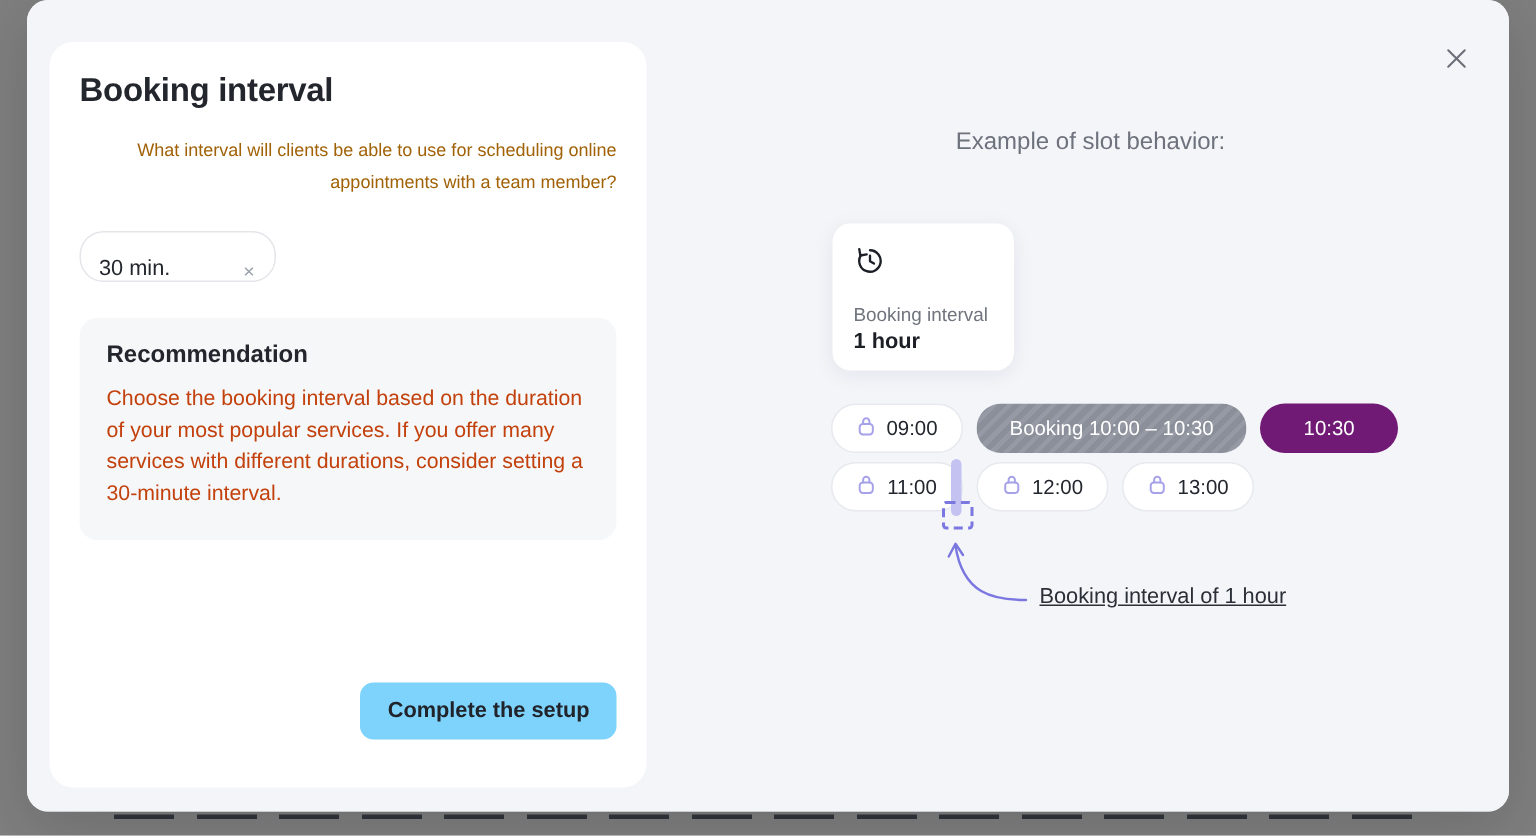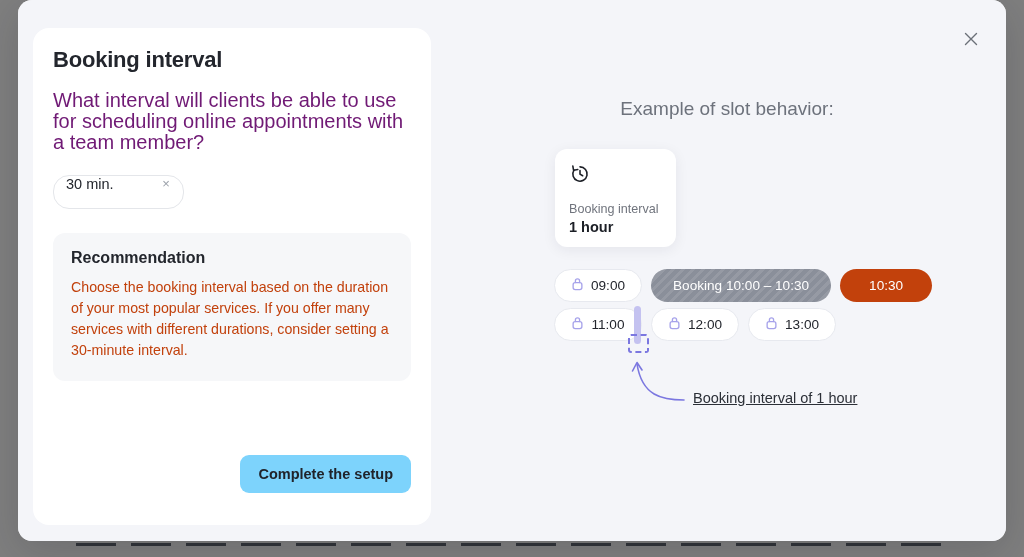--- a/index.html
+++ b/index.html
@@ -98,37 +98,38 @@
   .title {
     font-size: 22px;
     line-height: 28px;
     font-weight: 600;
     color: #23262d;
     letter-spacing: -0.2px;
     margin: 0 0 16px 0;
   }
 
   .subtitle {
-    font-size: 20px;
+    font-size: 12px;
     line-height: 21px;
-    color: #701a75;
+    color: #a16207;
     margin: 0 0 22px 0;
     max-width: 360px;
+    text-align: right;
   }
 
   
   .select-field {
     position: relative;
     width: 131px;
     height: 34px;
     border: 1px solid #e4e6ea;
     border-radius: 16px;
     background: #fff;
     display: flex;
-    align-items: flex-start;
+    align-items: flex-end;
     padding: 0 10px 0 12px;
     box-sizing: border-box;
     cursor: pointer;
   }
   .select-value {
     font-size: 14.5px;
     color: #23262d;
     flex: 1;
   }
   .select-clear {
@@ -193,23 +194,23 @@
     left: 430px;
     top: 0;
     right: 0;
     bottom: 0;
   }
 
   .example-label {
     position: absolute;
     left: 0;
     right: 0;
-    top: 98px;
+    top: 86px;
     text-align: center;
-    font-size: 19px;
+    font-size: 16px;
     color: #6d727c;
   }
 
   .interval-card {
     position: absolute;
     left: 107px;
     top: 149px;
     width: 121px;
     height: 98px;
     background: #ffffff;
@@ -266,21 +267,21 @@
     border: none;
     padding: 0 22px;
     background-image: repeating-linear-gradient(
         -45deg,
         rgba(255,255,255,0.10) 0px,
         rgba(255,255,255,0.10) 3px,
         rgba(255,255,255,0.0) 3px,
         rgba(255,255,255,0.0) 7px);
   }
   .chip-selected {
-    background: #c2410c;
+    background: #701a75;
     color: #ffffff;
     border: none;
     min-width: 92px;
     text-align: right;
   }
   .lock-icon { display: block; color: #a6a2ea; flex: none; }
 
   
   .gap-bar {
     position: absolute;

